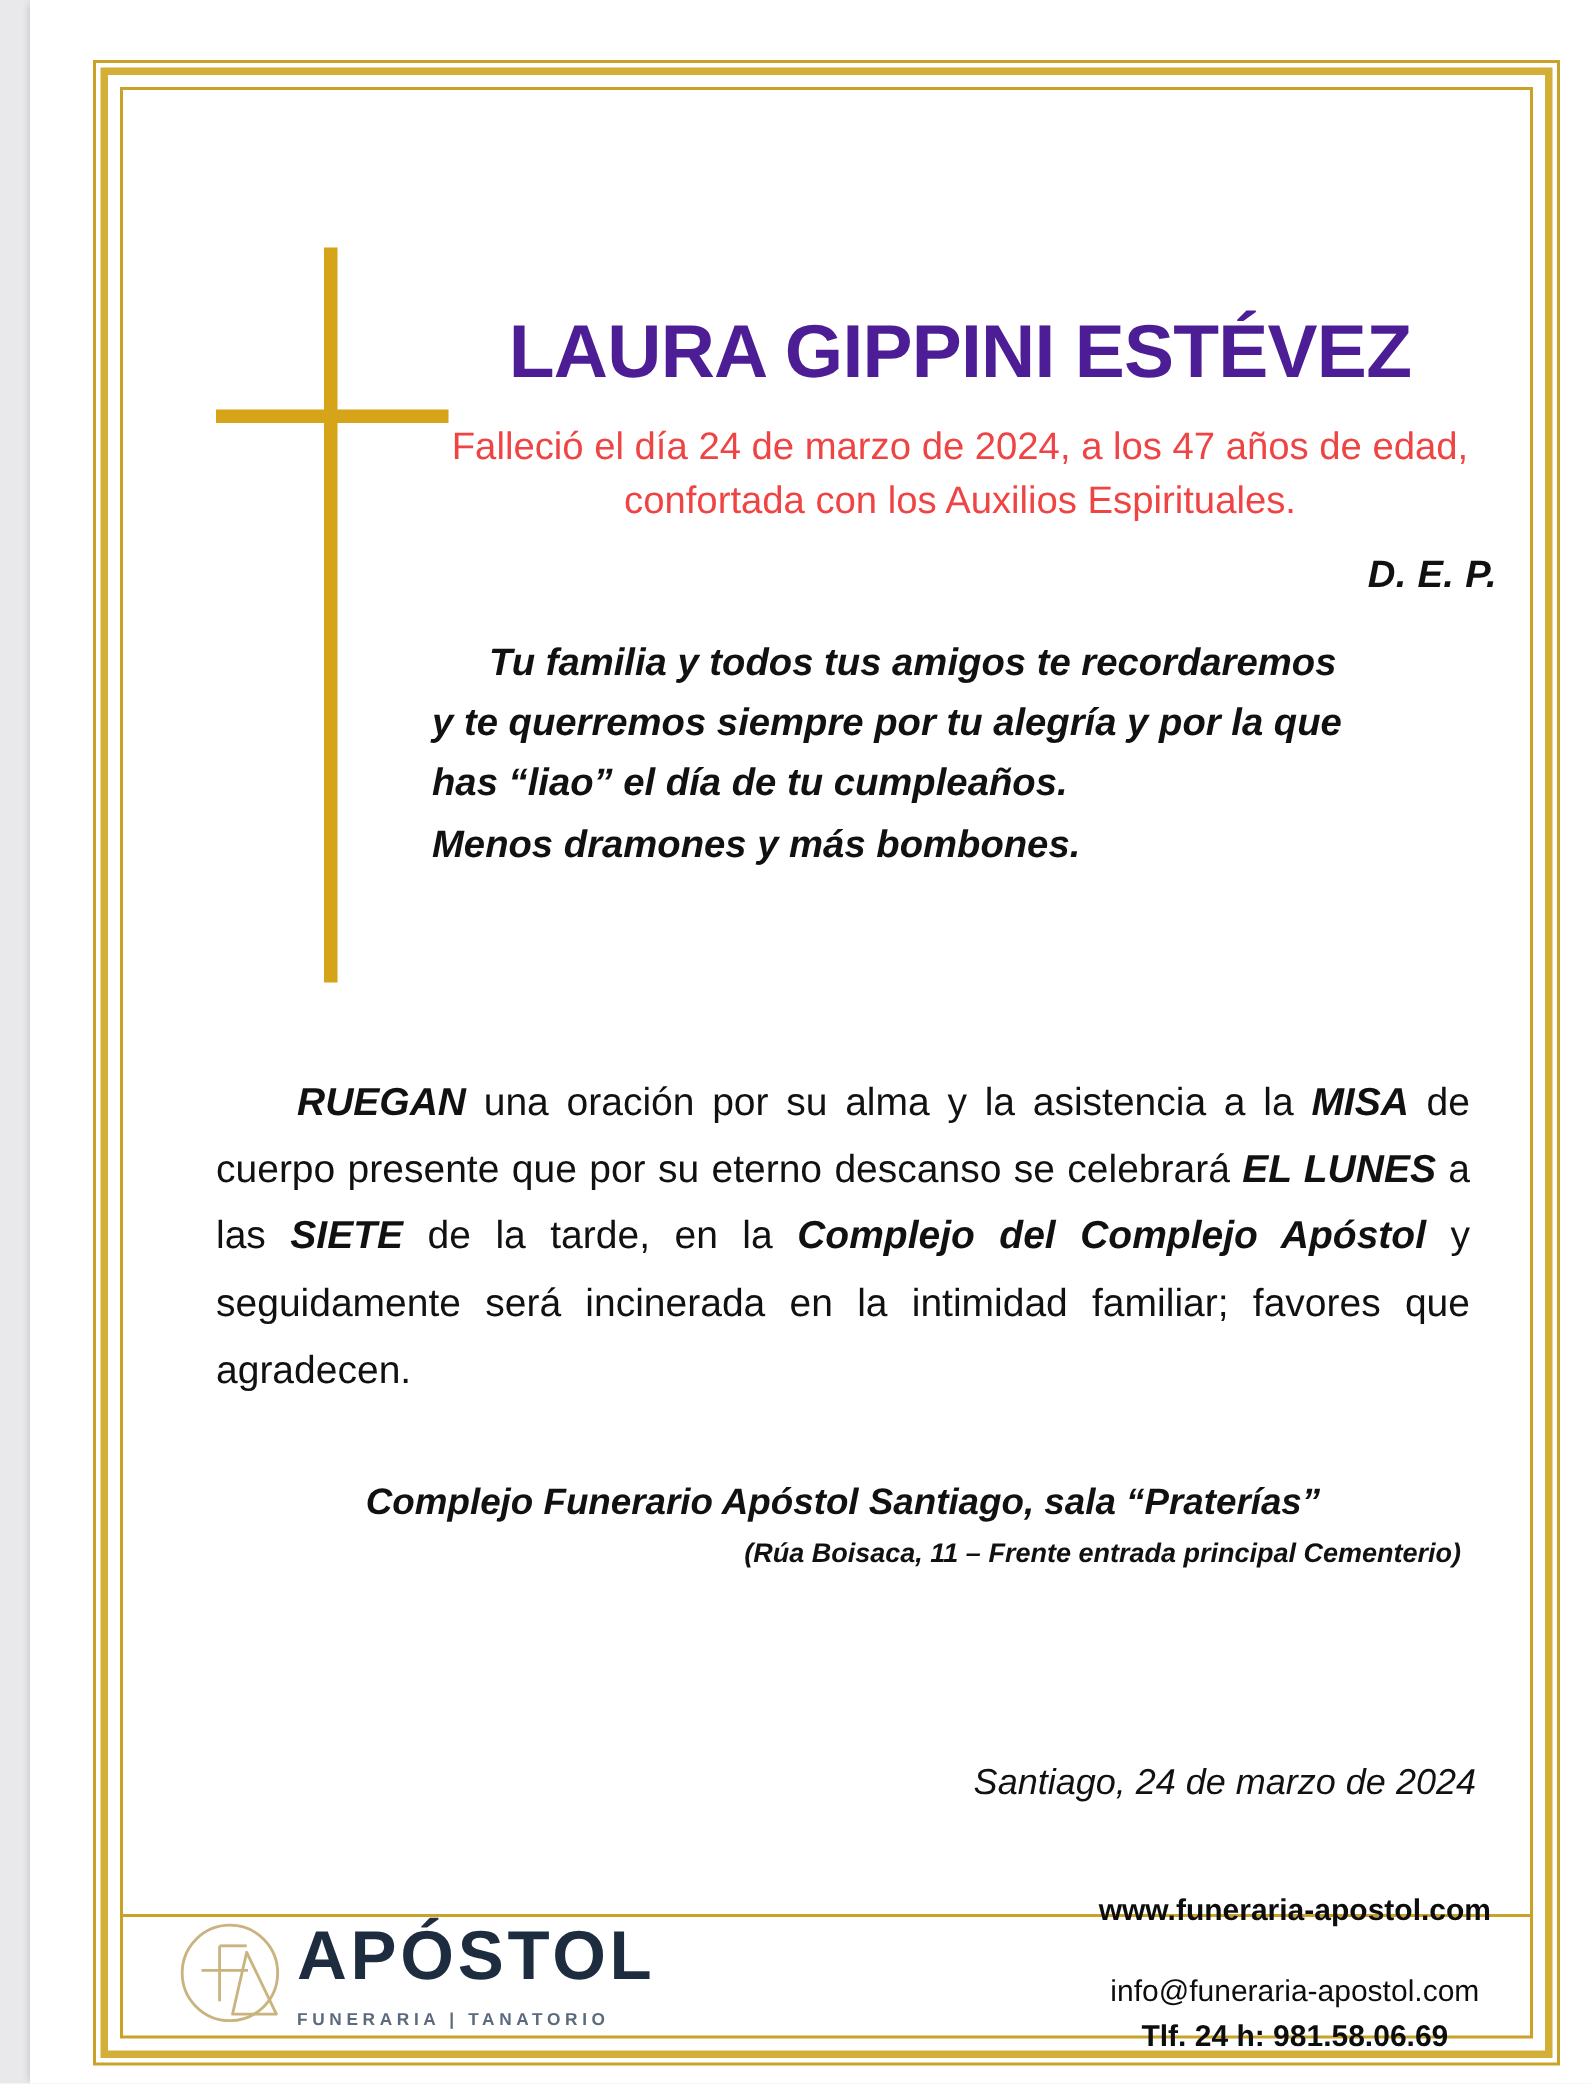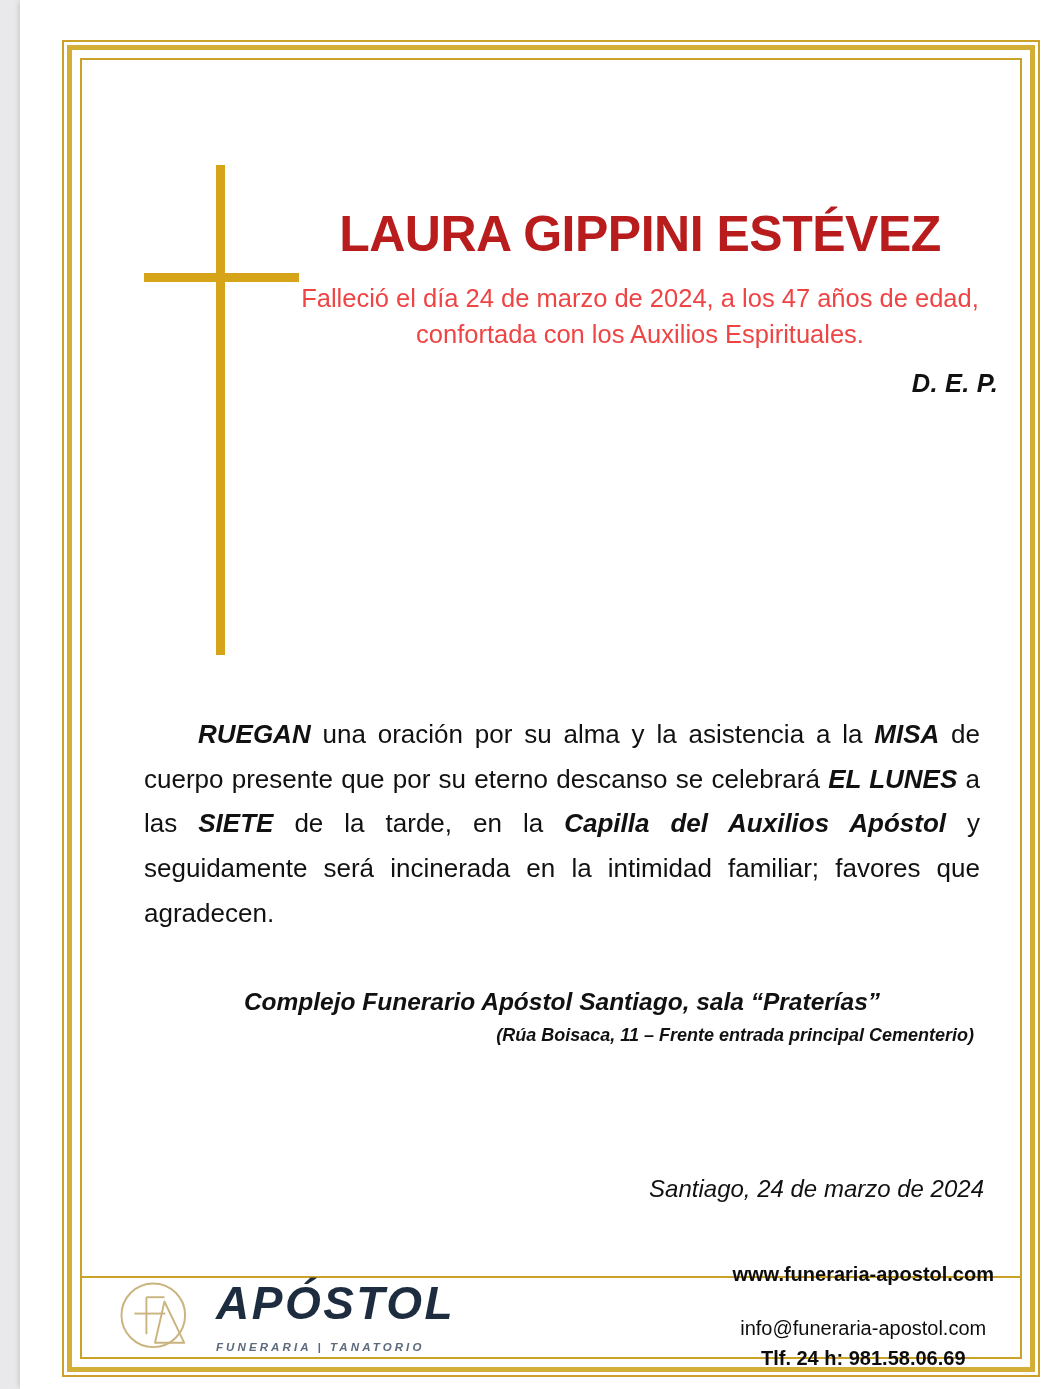--- a/index.html
+++ b/index.html
@@ -88,21 +88,21 @@
     top: 148px;
     text-align: center;
   }
 
   .deceased-name {
     font-size: 50px;
     font-weight: bold;
     letter-spacing: -0.5px;
     line-height: 1.04;
     white-space: nowrap;
-    color: #b91c1c;
+    color: #4c1d95;
   }
 
   .death-line {
     margin-top: 20px;
     font-size: 25.5px;
     line-height: 1.43;
     color: #ef4444;
     padding: 0 6px;
   }
 
@@ -193,22 +193,20 @@
     bottom: 0;
     display: flex;
     align-items: center;
     justify-content: space-between;
     padding: 0 26px 0 30px;
   }
 
   .brand {
     display: flex;
     align-items: center;
-    gap: 18px;
-    font-style: italic;
   }
 
   .brand-mark { width: 86px; height: 86px; flex: 0 0 auto; }
 
   .brand-word {
     display: block;
     font-size: 46px;
     font-weight: bold;
     letter-spacing: 2.5px;
     color: #1e2c3f;
@@ -246,23 +244,29 @@
           <div class="cross">
             <div class="cross-v"></div>
             <div class="cross-h"></div>
           </div>
 
           <div class="head-block">
             <div class="deceased-name">LAURA GIPPINI ESTÉVEZ</div>
             <div class="death-line">Falleció el día 24 de marzo de 2024, a los 47 años de edad, confortada con los Auxilios Espirituales.</div>
             <div class="dep">D. E. P.</div>
 
+            <div class="message">
+              <span class="indent"></span><span>Tu familia y todos tus amigos te recordaremos</span><br>
+              <span>y te querremos siempre por tu alegría y por la que</span><br>
+              <span>has “liao” el día de tu cumpleaños.</span><br>
+              <span>Menos dramones y más bombones.</span>
+            </div>
           </div>
 
-          <p class="notice"><b>RUEGAN</b><span> una oración por su alma y la asistencia a la </span><b>MISA</b><span> de cuerpo presente que por su eterno descanso se celebrará </span><b>EL LUNES</b><span> a las </span><b>SIETE</b><span> de la tarde, en la </span><b>Capilla del Auxilios Apóstol</b><span> y seguidamente será incinerada en la intimidad familiar; favores que agradecen.</span></p>
+          <p class="notice"><b>RUEGAN</b><span> una oración por su alma y la asistencia a la </span><b>MISA</b><span> de cuerpo presente que por su eterno descanso se celebrará </span><b>EL LUNES</b><span> a las </span><b>SIETE</b><span> de la tarde, en la </span><b>Complejo del Complejo Apóstol</b><span> y seguidamente será incinerada en la intimidad familiar; favores que agradecen.</span></p>
 
           <div class="venue">
             <div>Complejo Funerario Apóstol Santiago, sala “Praterías”</div>
             <div class="venue-address">(Rúa Boisaca, 11 – Frente entrada principal Cementerio)</div>
           </div>
 
           <div class="place-date">Santiago, 24 de marzo de 2024</div>
 
           <div class="footer-rule"></div>
           <div class="footer">

